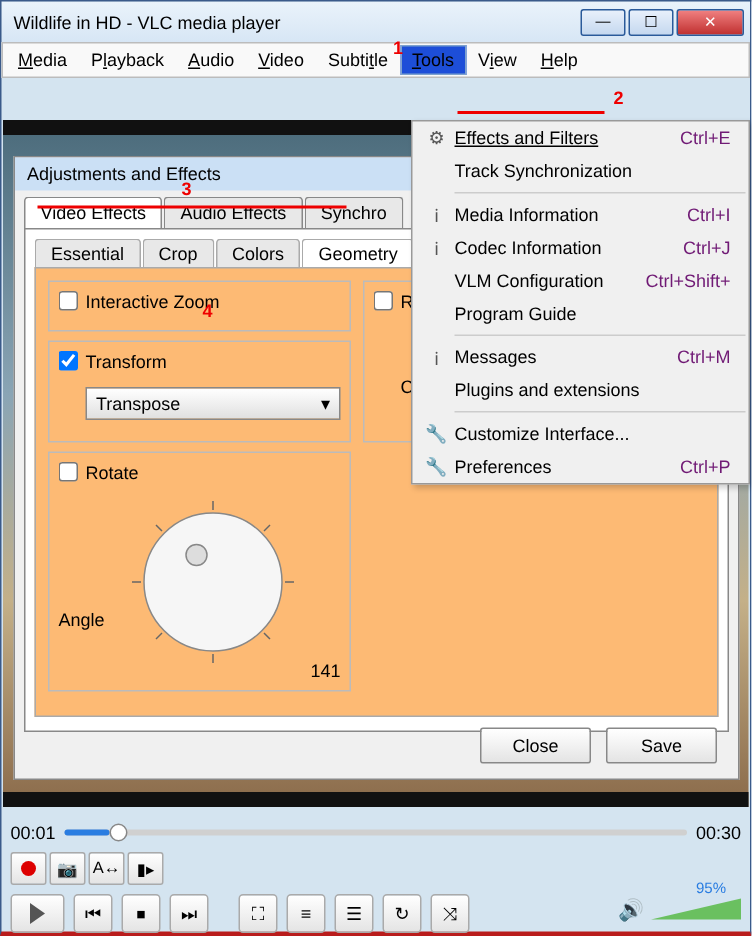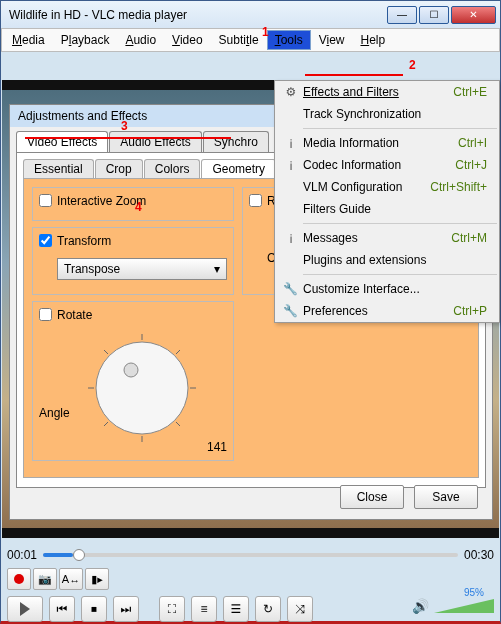--- a/index.html
+++ b/index.html
@@ -23,21 +23,21 @@
 
 .video-area { position: absolute; top: 52px; left: 1px; right: 1px; height: 458px; background: linear-gradient(#4a6a7a 0%, #8aa5b5 40%, #c4b088 70%, #8a6a4a 100%); }
 .video-area::before, .video-area::after { content:""; position:absolute; left:0; right:0; height:10px; background:#111; }
 .video-area::before{top:0;} .video-area::after{bottom:0;}
 
 
 .dropdown { position: absolute; top: 52px; left: 273px; width: 226px; background: #f0f0f0; border: 1px solid #999; box-shadow: 2px 2px 4px rgba(0,0,0,.2); z-index: 50; }
 .dropdown .row { display: flex; align-items: center; height: 22px; padding: 0 4px; }
 .dropdown .iconcol { width: 24px; display: flex; justify-content: center; color: #555; }
 .dropdown .label { flex: 1; }
-.dropdown .short { color: #4d7c0f; padding-right: 8px; }
+.dropdown .short { color: #701a75; padding-right: 8px; }
 .dropdown .sep { height: 1px; background: #ccc; margin: 3px 2px 3px 28px; }
 .dropdown .uline { text-decoration: underline; }
 
 
 .dialog { position: absolute; top: 76px; left: 8px; width: 484px; height: 416px; background: #f0f0f0; border: 1px solid #888; z-index: 10; }
 .dialog-title { padding: 4px 8px; background: #cbe0f5; font-weight: 400; }
 .tabbar { display: flex; margin: 4px 6px 0 6px; }
 .tab { border: 1px solid #888; border-bottom: none; padding: 3px 10px; background: #e8e8e8; margin-right: 1px; border-radius: 3px 3px 0 0; }
 .tab.active { background: #fff; font-weight: 400; }
 .innerpanel { margin: 0 6px 6px 6px; border: 1px solid #888; background: #fff; padding: 6px; height: 336px; overflow: hidden; }
@@ -52,21 +52,21 @@
 .groupbox .gtitle { font-size: 12px; }
 .selectbox { width: 170px; height: 22px; border: 1px solid #888; background: linear-gradient(#fff,#e0e0e0); display: flex; align-items: center; padding: 0 6px; justify-content: space-between; }
 .dial { width: 160px; height: 120px; position: relative; margin: 6px auto 0; }
 .dial svg { width: 100%; height: 100%; }
 .spin { display: flex; align-items: center; justify-content: space-between; margin: 4px 0; }
 .spin .spinner { width: 56px; height: 20px; border: 1px solid #888; display: flex; align-items: center; }
 .spin .spinner input { border: none; width: 36px; text-align: right; padding-right: 4px; font-size: 12px; }
 .spin .spinner .ud { width: 16px; display: flex; flex-direction: column; }
 .spin .spinner .ud span { height: 9px; border-left: 1px solid #888; font-size: 7px; text-align: center; line-height: 8px; background: #eee; }
 .btnrow { position: absolute; right: 14px; bottom: 10px; display: flex; gap: 10px; }
-.btn { width: 64px; height: 24px; border: 1px solid #888; background: linear-gradient(#fff,#e4e4e4); border-radius: 2px; }
+.btn { width: 74px; height: 24px; border: 1px solid #888; background: linear-gradient(#fff,#e4e4e4); border-radius: 2px; }
 
 
 .ann-red { color: #e00; font-weight: bold; position: absolute; }
 .underline-red { position: absolute; height: 2px; background: #e00; }
 
 
 .seekbar { position: absolute; left: 6px; right: 6px; top: 520px; display: flex; align-items: center; gap: 6px; }
 .seek-track { flex: 1; height: 4px; background: #d0d0d0; border-radius: 2px; position: relative; }
 .seek-fill { position: absolute; left: 0; width: 30px; height: 100%; background: #2a7de1; border-radius: 2px; }
 .seek-thumb { position: absolute; left: 30px; top: -4px; width: 12px; height: 12px; background: #fff; border: 1px solid #888; border-radius: 50%; }
@@ -243,21 +243,21 @@
     <span class="label">Codec Information</span>
     <span class="short">Ctrl+J</span>
   </div>
   <div class="row">
     <span class="iconcol"></span>
     <span class="label">VLM Configuration</span>
     <span class="short">Ctrl+Shift+</span>
   </div>
   <div class="row">
     <span class="iconcol"></span>
-    <span class="label">Filters Guide</span>
+    <span class="label">Program Guide</span>
   </div>
   <div class="sep"></div>
   <div class="row">
     <span class="iconcol">ℹ</span>
     <span class="label">Messages</span>
     <span class="short">Ctrl+M</span>
   </div>
   <div class="row">
     <span class="iconcol"></span>
     <span class="label">Plugins and extensions</span>

